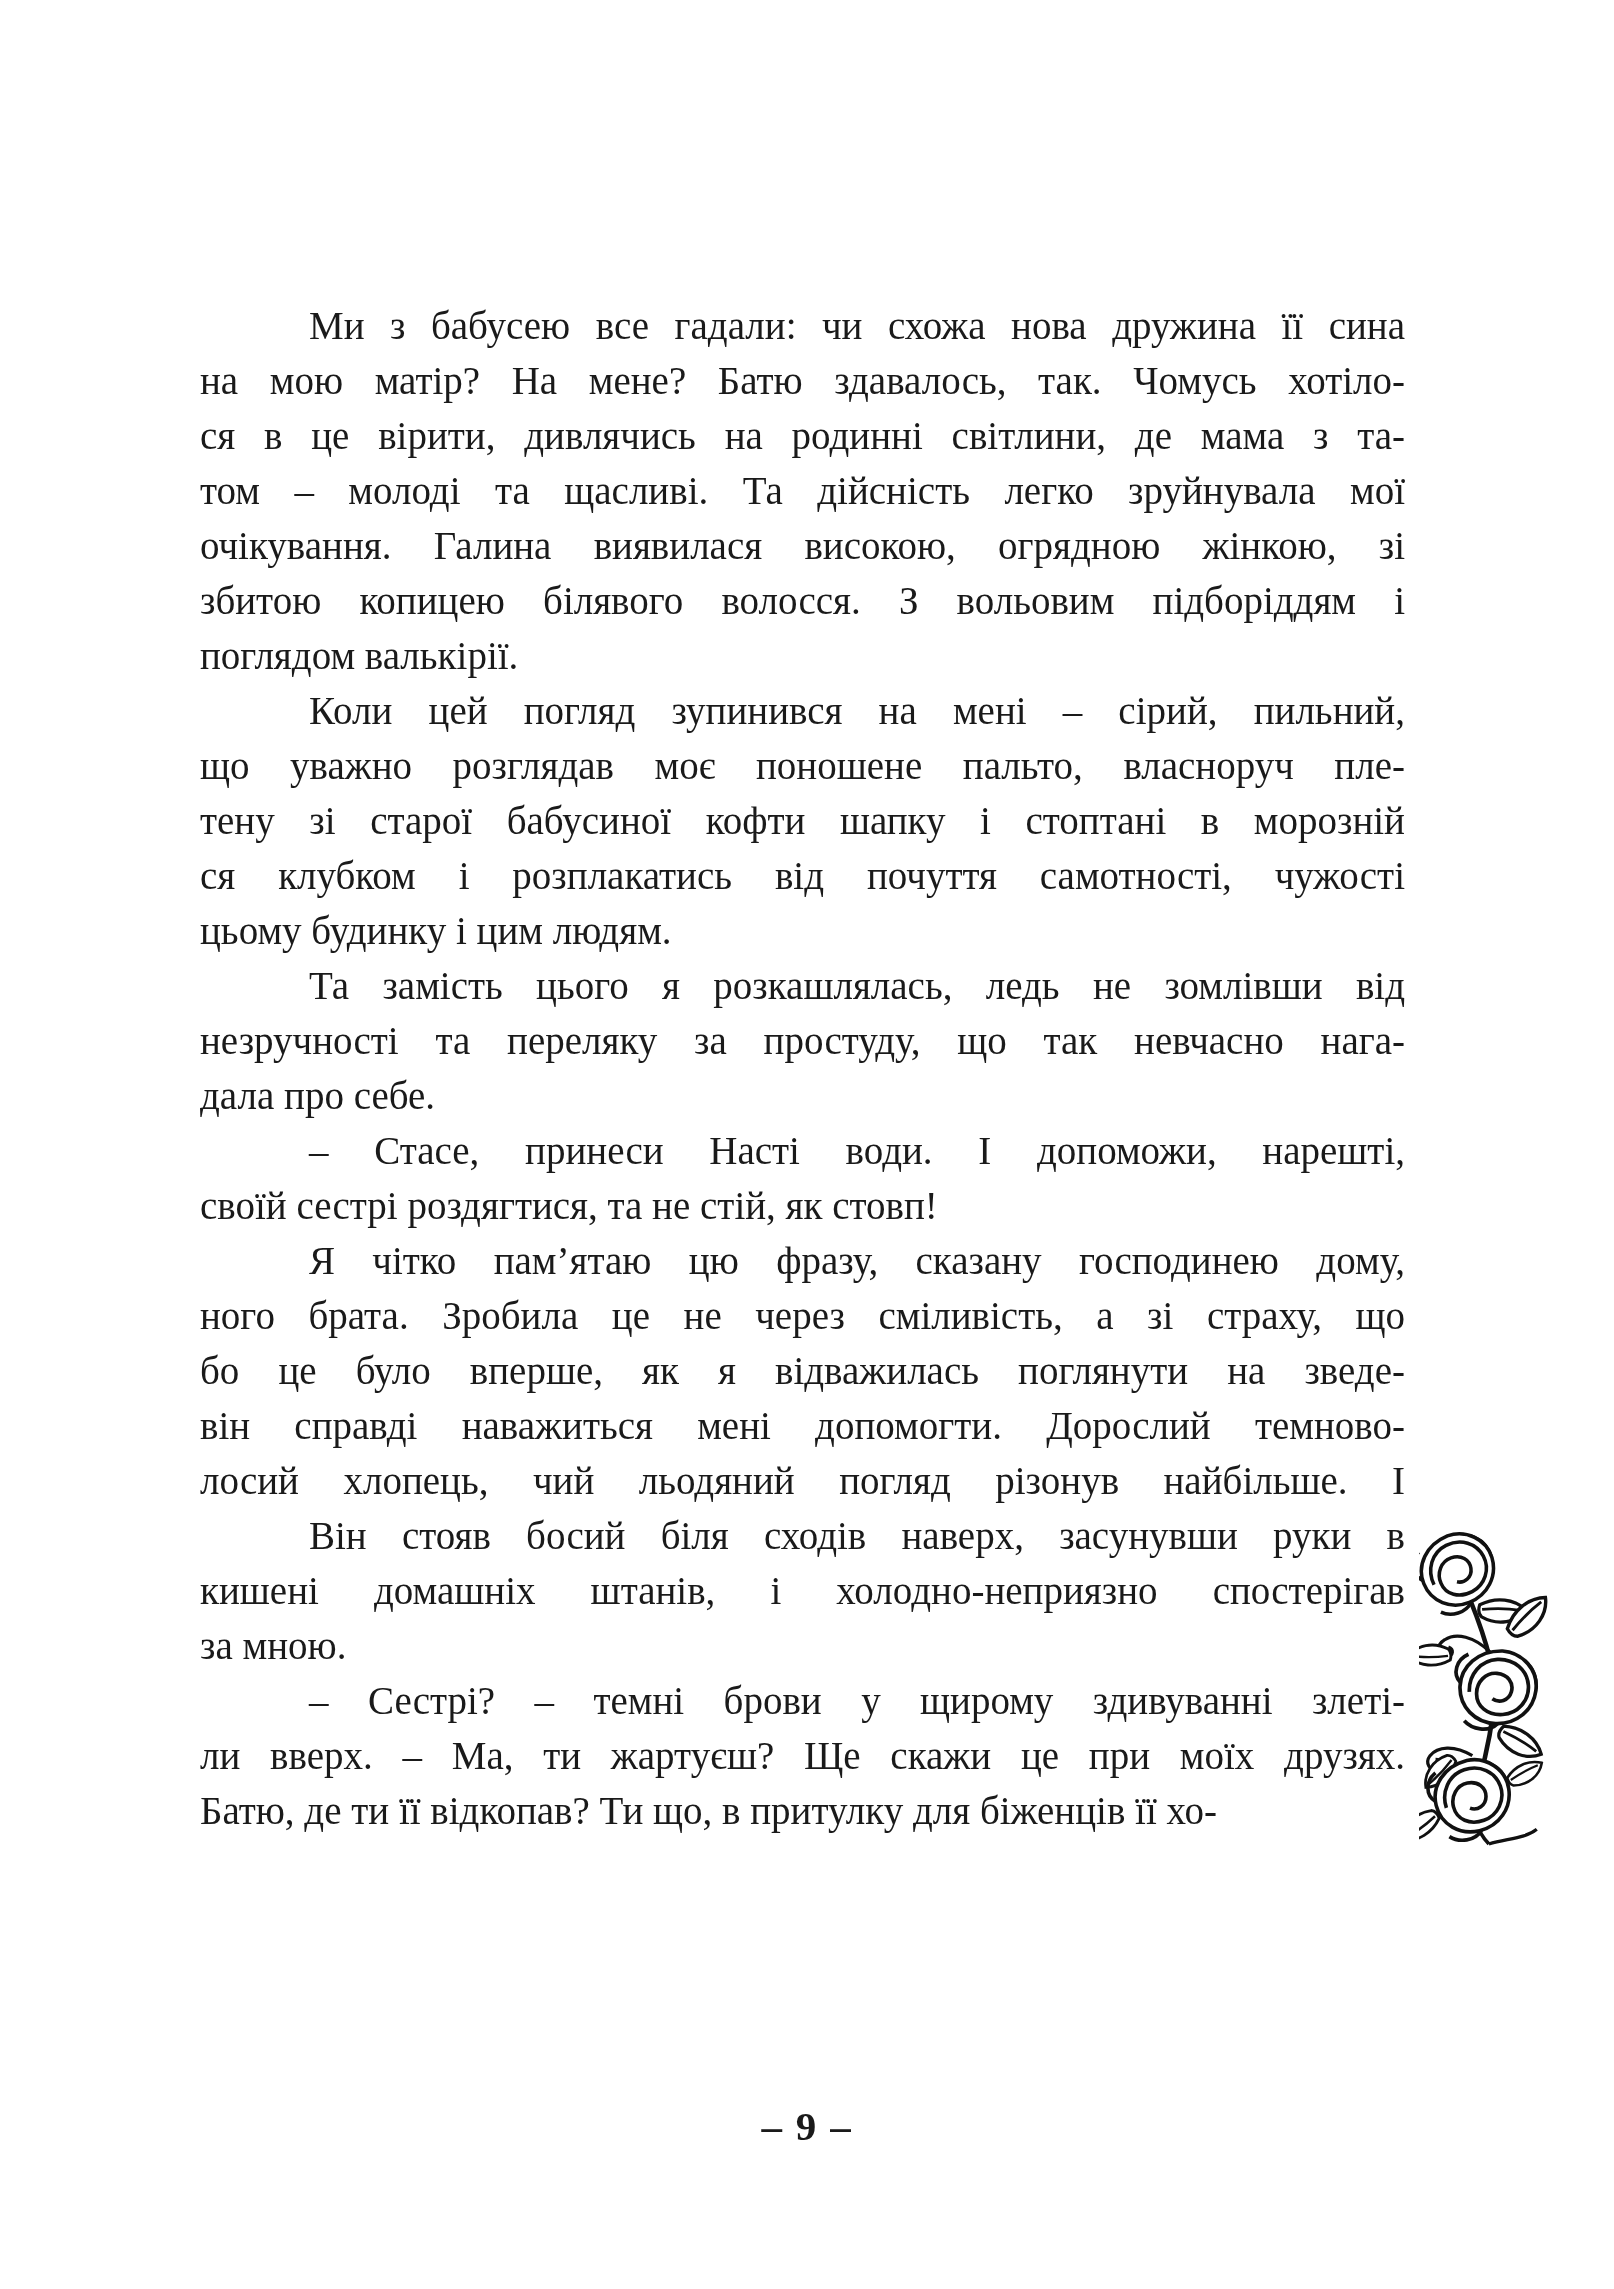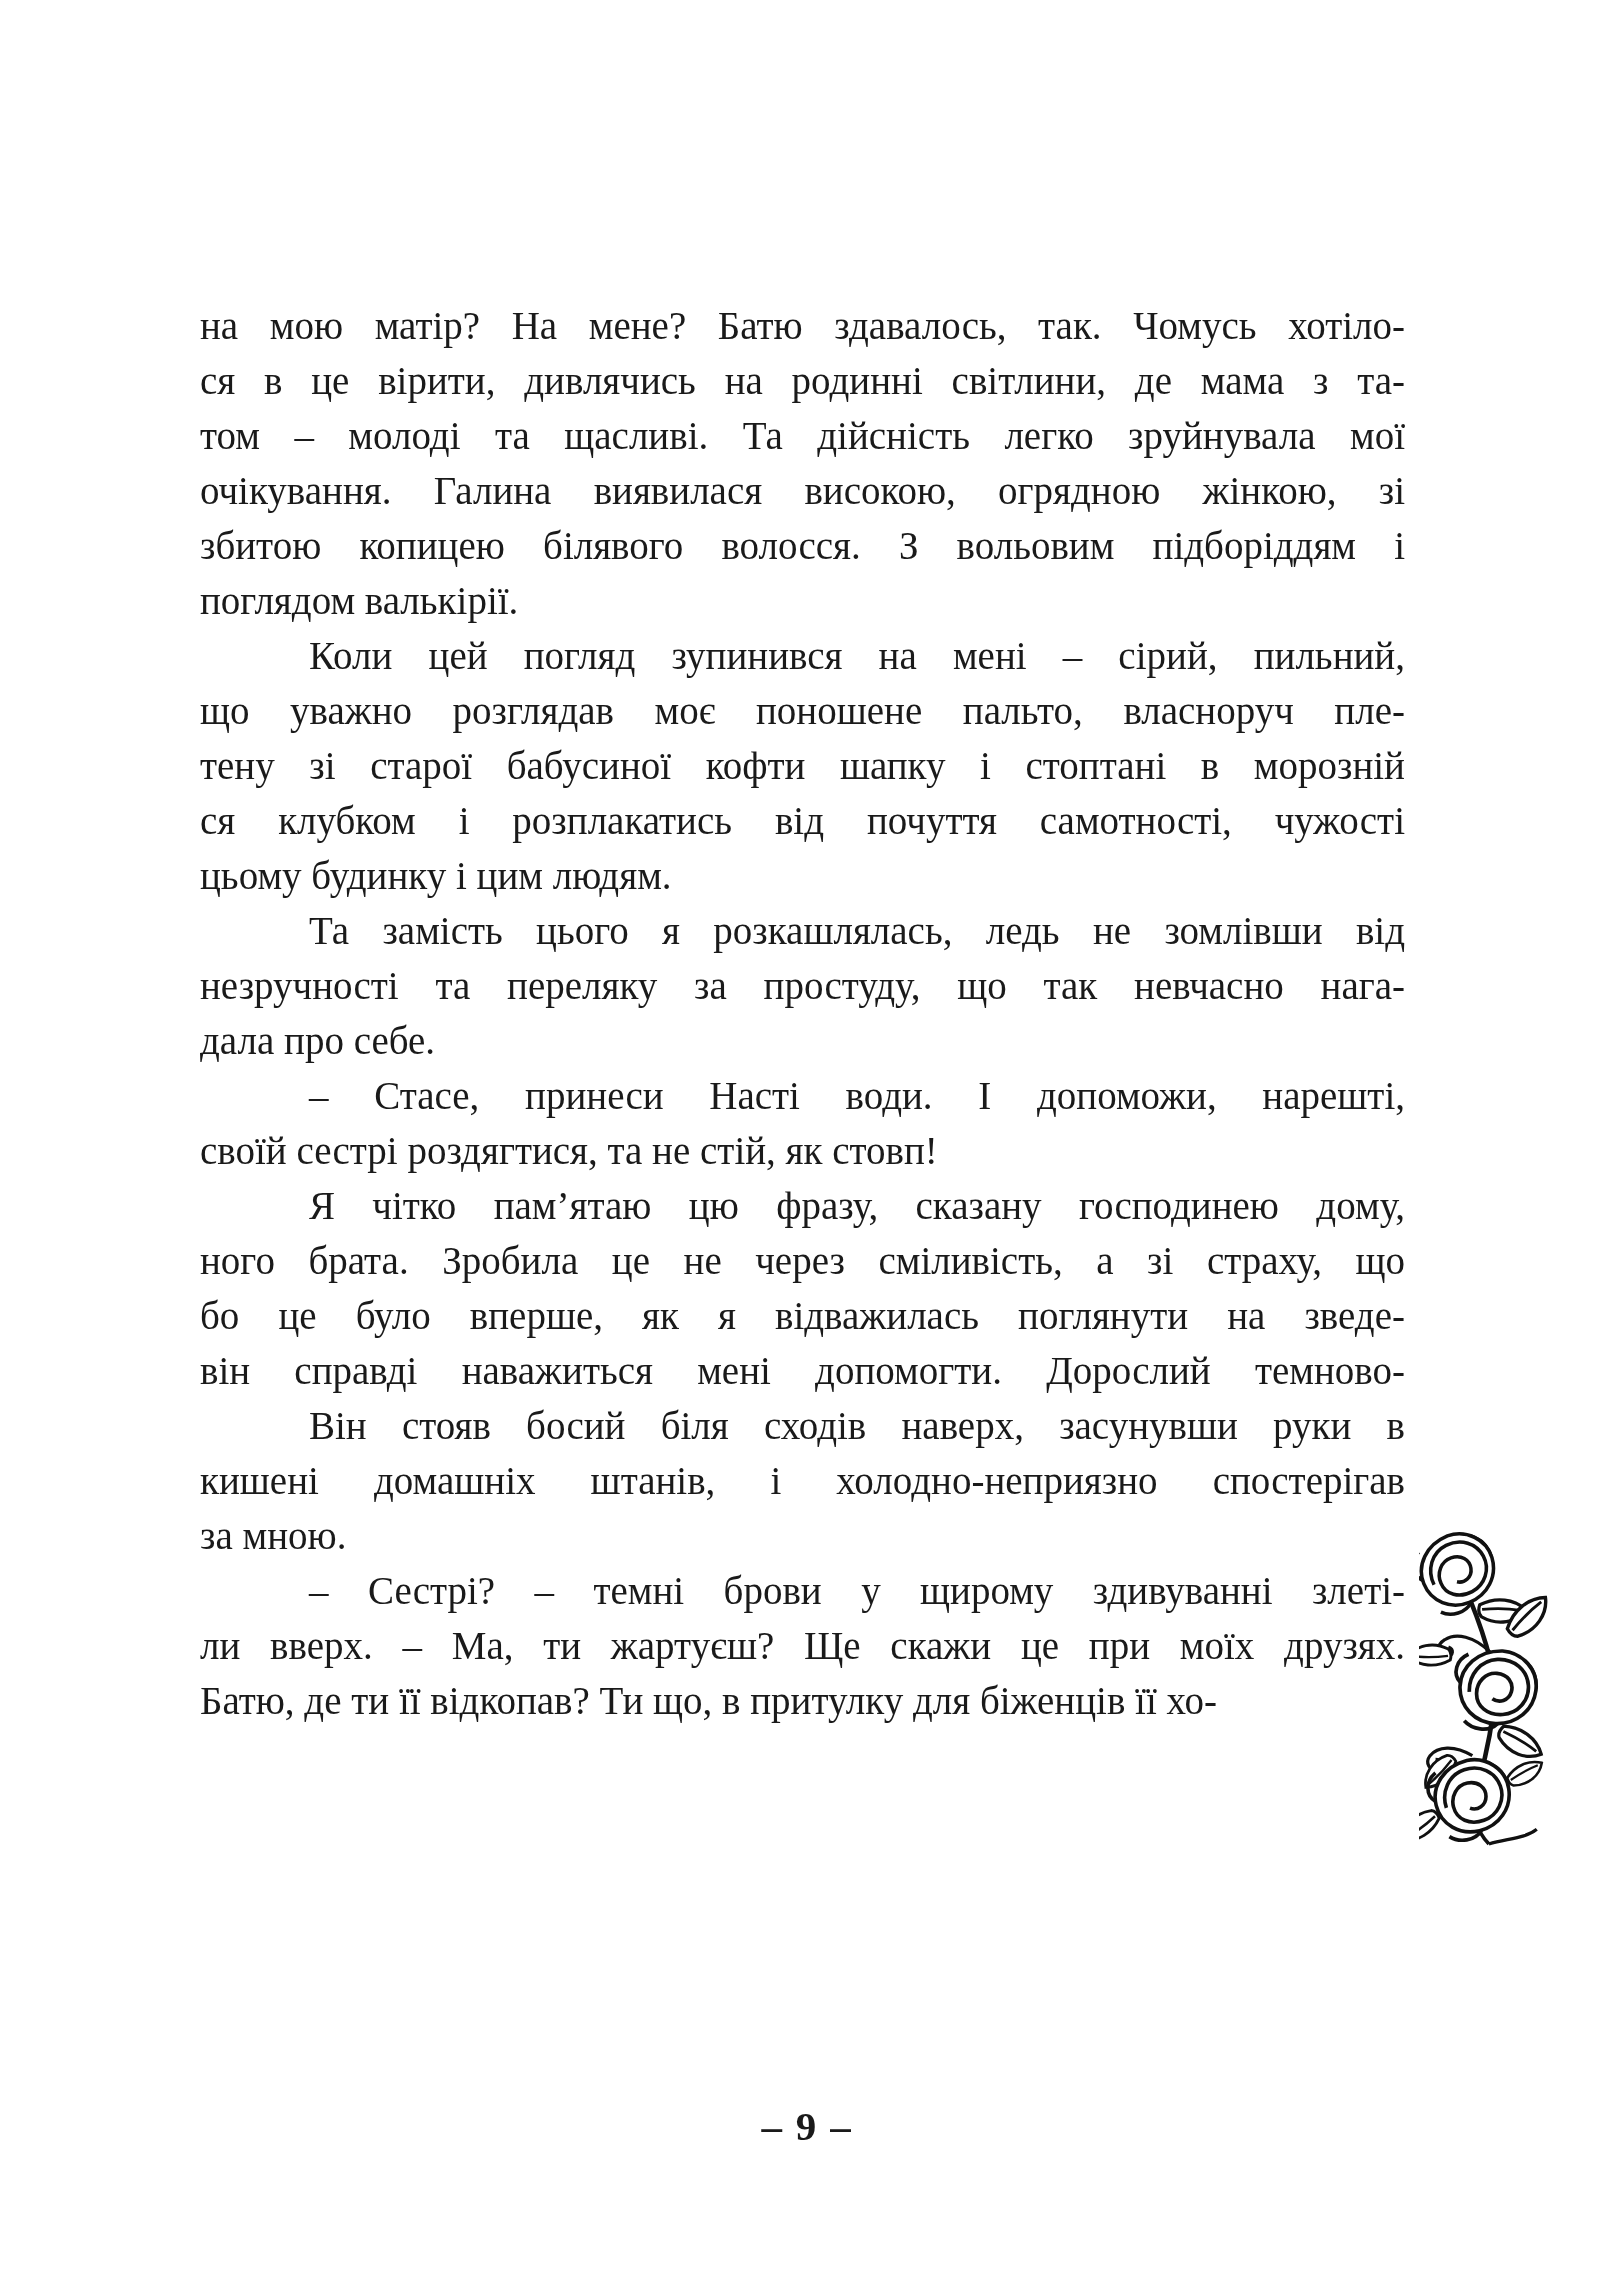--- a/index.html
+++ b/index.html
@@ -57,20 +57,21 @@
     height: 337px;
   }
 </style>
 </head>
 <body>
 
 <div class="page">
 
   <div class="text-block">
       <p class="para">
+        <span class="line first">Ми з бабусею все гадали: чи схожа нова дружина її сина</span>
         <span class="line">на мою матір? На мене? Батю здавалось, так. Чомусь хотіло-</span>
         <span class="line">ся в це вірити, дивлячись на родинні світлини, де мама з та-</span>
         <span class="line">том – молоді та щасливі. Та дійсність легко зруйнувала мої</span>
         <span class="line">очікування. Галина виявилася високою, огрядною жінкою, зі</span>
         <span class="line">збитою копицею білявого волосся. З вольовим підборіддям і</span>
         <span class="line end">поглядом валькірії.</span>
       </p>
       <p class="para">
         <span class="line first">Коли цей погляд зупинився на мені – сірий, пильний,</span>
         <span class="line">що уважно розглядав моє поношене пальто, власноруч пле-</span>
@@ -85,20 +86,21 @@
       </p>
       <p class="para">
         <span class="line first">– Стасе, принеси Насті води. І допоможи, нарешті,</span>
         <span class="line end">своїй сестрі роздягтися, та не стій, як стовп!</span>
       </p>
       <p class="para">
         <span class="line first">Я чітко пам’ятаю цю фразу, сказану господинею дому,</span>
         <span class="line">ного брата. Зробила це не через сміливість, а зі страху, що</span>
         <span class="line">бо це було вперше, як я відважилась поглянути на зведе-</span>
         <span class="line">він справді наважиться мені допомогти. Дорослий темново-</span>
+        <span class="line">лосий хлопець, чий льодяний погляд різонув найбільше. І</span>
       </p>
       <p class="para">
         <span class="line first">Він стояв босий біля сходів наверх, засунувши руки в</span>
         <span class="line">кишені домашніх штанів, і холодно-неприязно спостерігав</span>
         <span class="line end">за мною.</span>
       </p>
       <p class="para">
         <span class="line first">– Сестрі? – темні брови у щирому здивуванні злеті-</span>
         <span class="line">ли вверх. – Ма, ти жартуєш? Ще скажи це при моїх друзях.</span>
         <span class="line end">Батю, де ти її відкопав? Ти що, в притулку для біженців її хо-</span>

